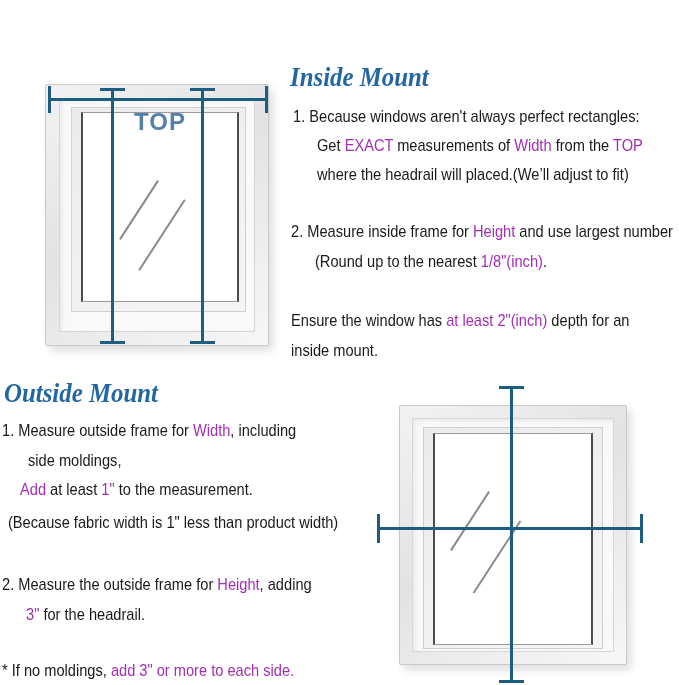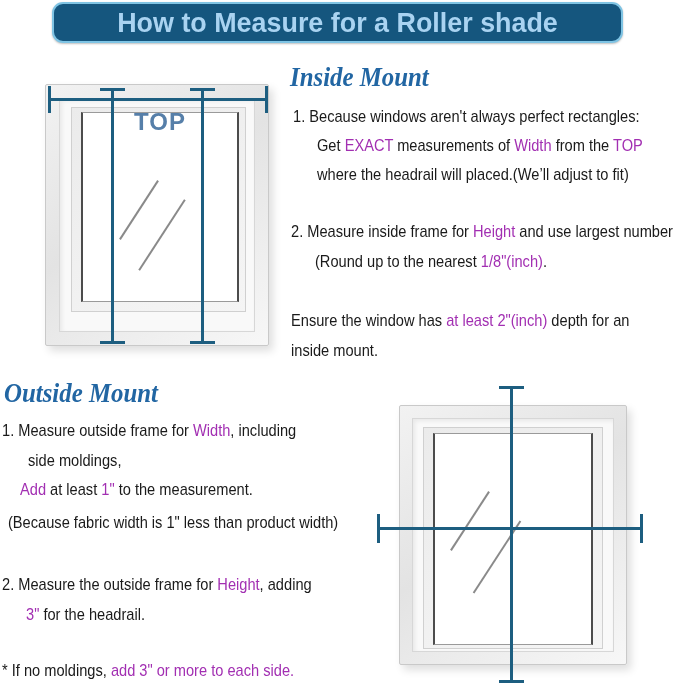--- a/index.html
+++ b/index.html
@@ -63,23 +63,20 @@
   #top-label {
     position:absolute; left:134px; top:108px; font-weight:bold; font-size:24px;
     color:#567FA9; letter-spacing:1px;
   }
 </style>
 </head>
 <body>
 
 <div id="page">
 
-  <div id="banner">
-    <span class="t">How to Measure for a Roller shade</span>
-  </div>
 
   <div class="win" style="left:45px; top:84px; width:224px; height:262px;">
     <div class="w-outer"></div>
     <div class="w-mid" style="inset:14px;"></div>
     <div class="w-sash" style="inset:23px 23px 34px 26px;"></div>
     <div class="w-glass" style="left:36px; top:28px; right:30px; bottom:44px;">
       <div class="refl" style="left:55px; top:62px; height:70px;"></div>
       <div class="refl" style="left:78px; top:80px; height:84px;"></div>
     </div>
   </div>

